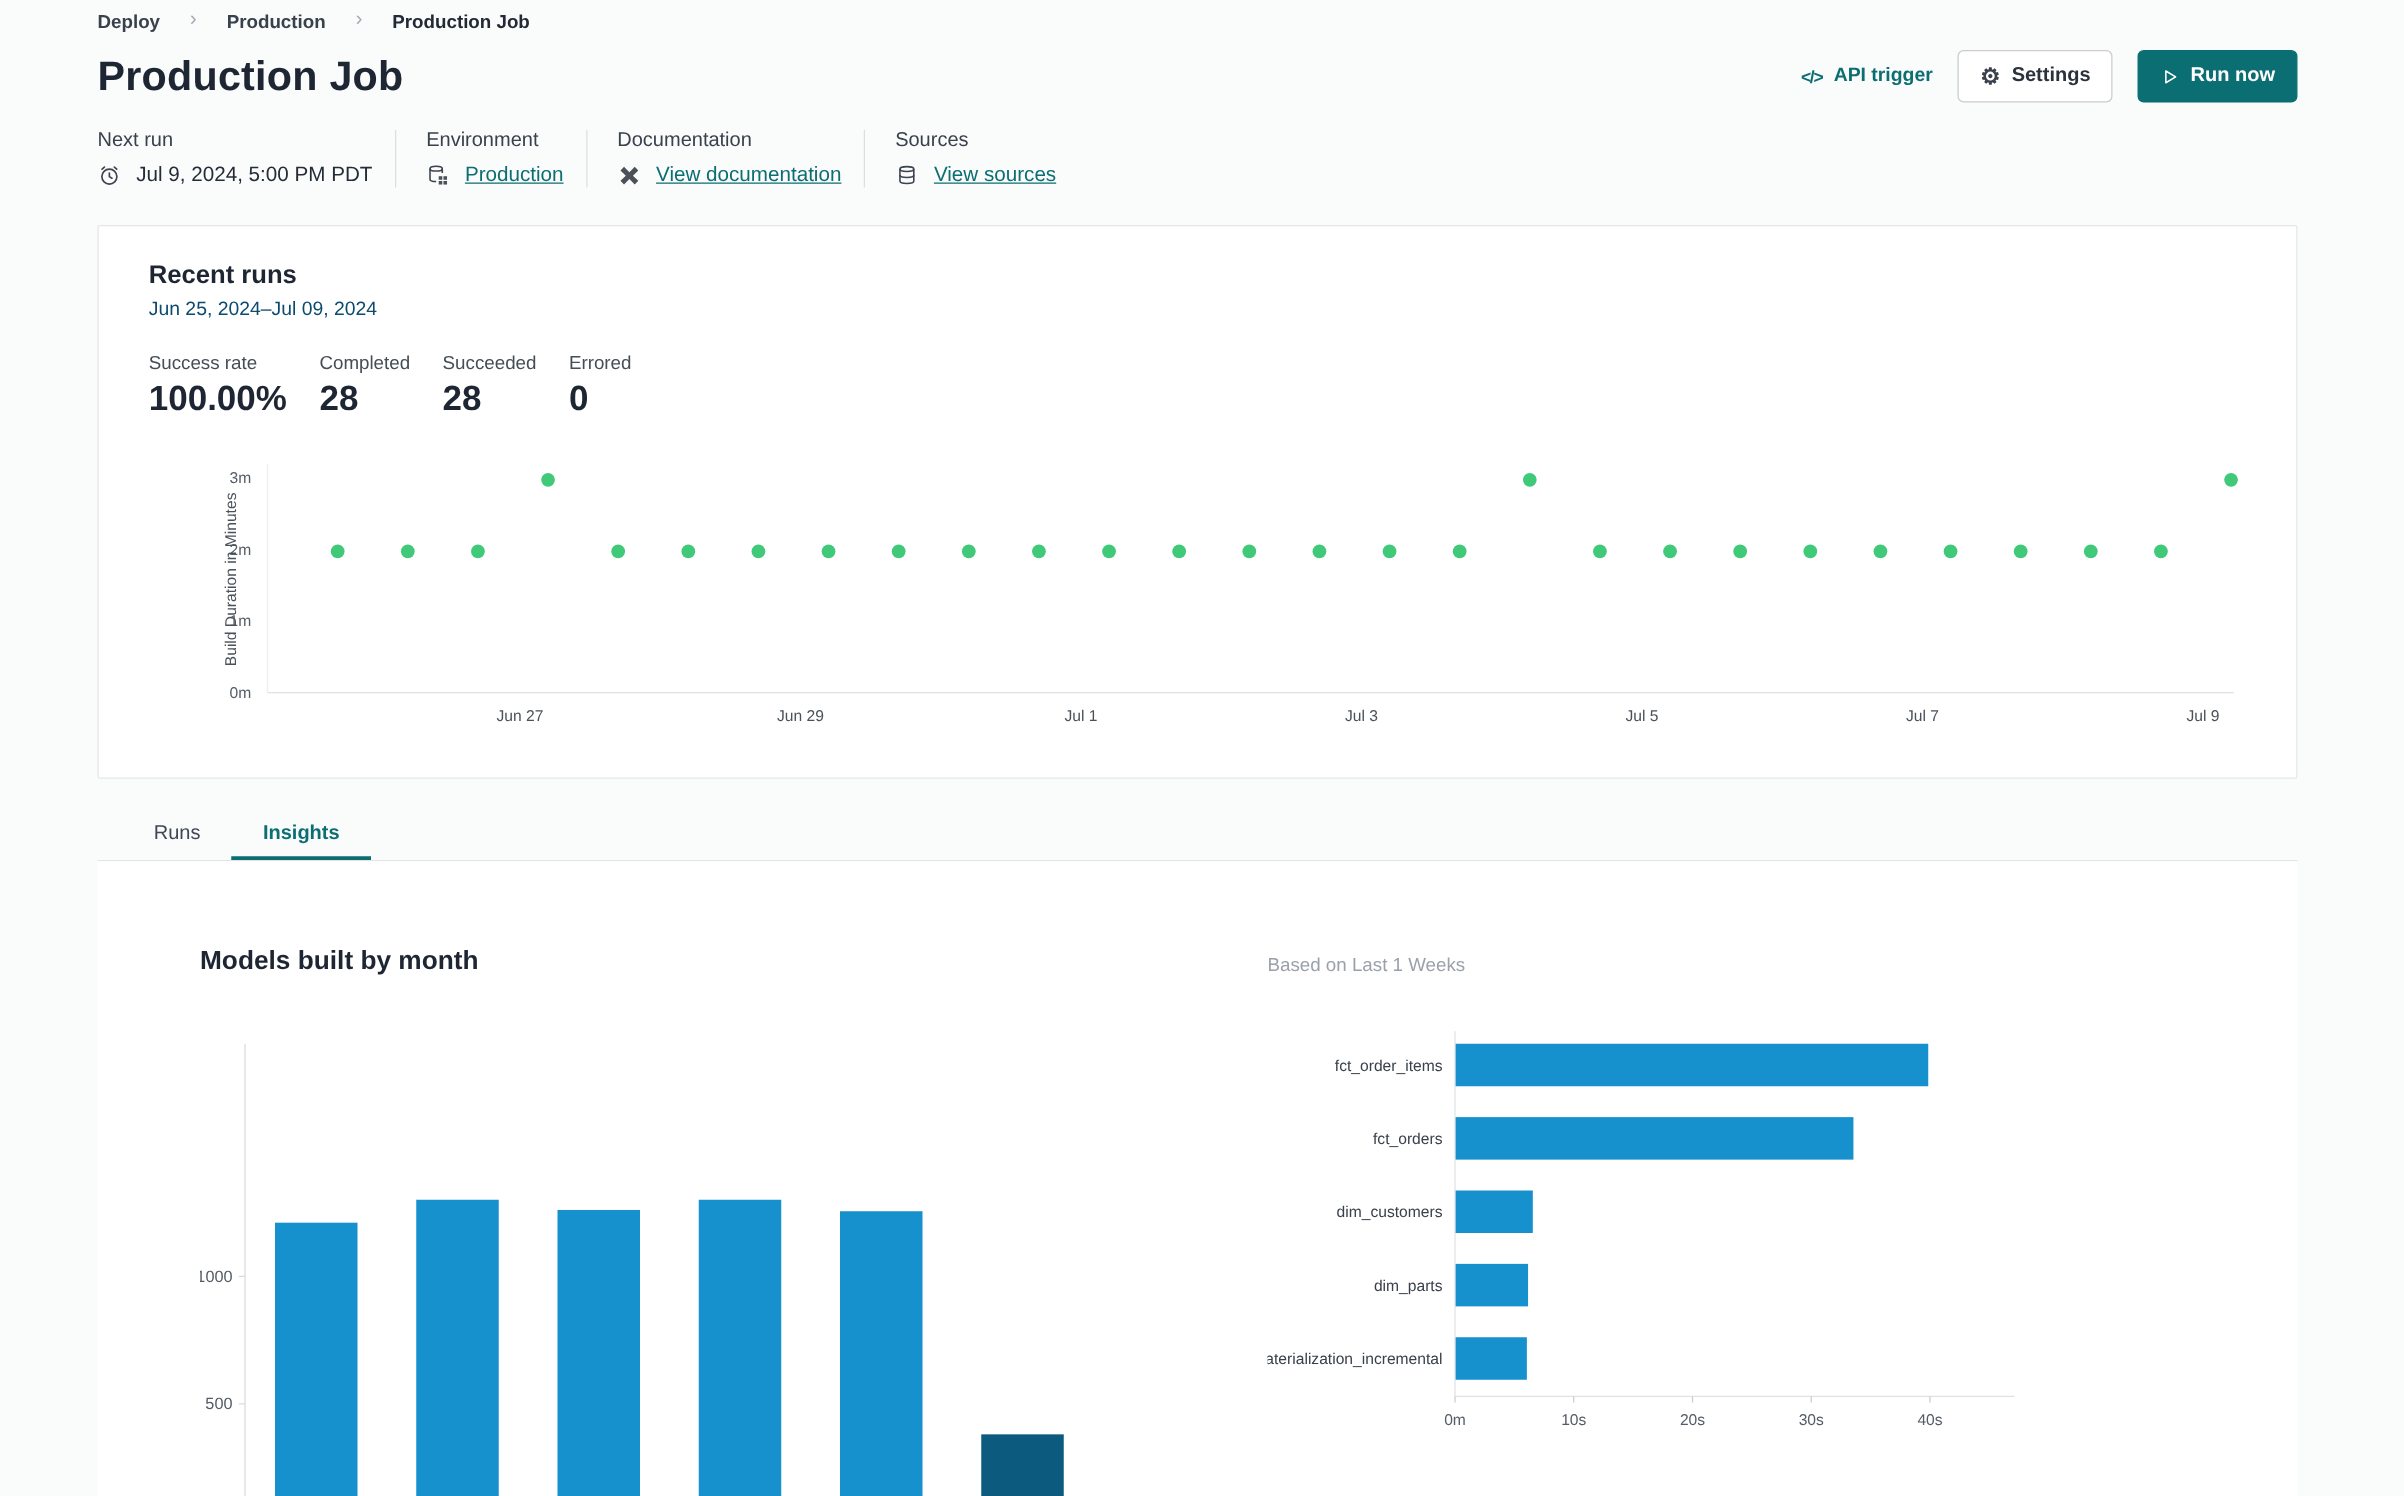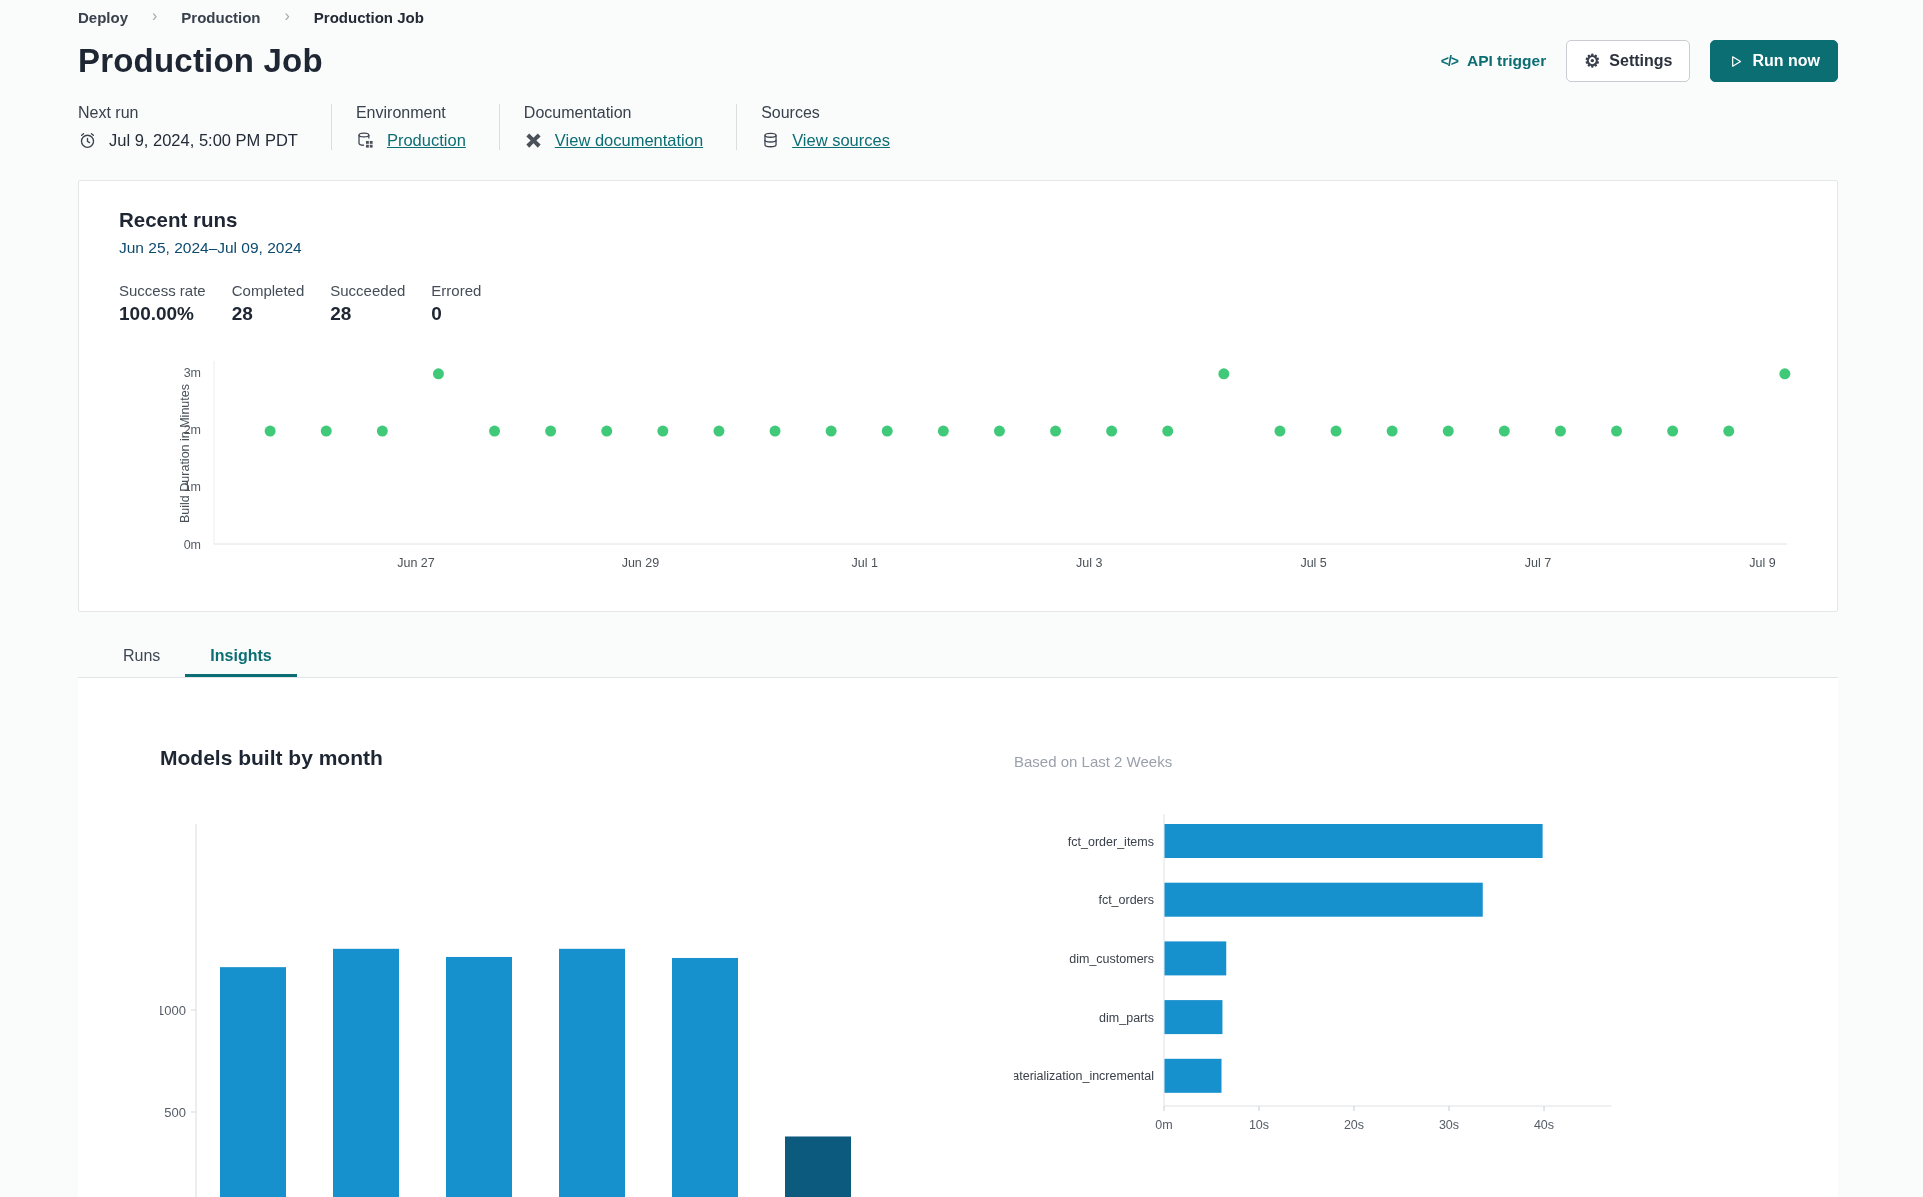--- a/index.html
+++ b/index.html
@@ -25,36 +25,36 @@
   .api-trigger { display:flex; align-items:center; gap:9px; color:#0b6e73; font-size:15.5px; font-weight:600; cursor:pointer; }
   .code-glyph { font-weight:700; font-size:14px; letter-spacing:-1px; }
   .btn { display:flex; align-items:center; gap:9px; height:42px; padding:0 17px;
          border-radius:5px; font-size:16px; font-weight:600; cursor:pointer;
          border:1px solid #c9ccd1; background:#fff; color:#2b323d; }
   .btn-primary { background:#0b6e73; border-color:#0b6e73; color:#fff; }
   .gear-glyph { font-size:18px; line-height:1; color:#3b424d; }
 
   
   .meta-row { display:flex; margin-top:22px; }
-  .meta-sec { padding-right:33px; margin-right:24px; border-right:1px solid #dcdfe2; }
+  .meta-sec { padding-right:18px; margin-right:24px; border-right:1px solid #dcdfe2; }
   .meta-sec:last-child { border-right:none; }
   .meta-label { font-size:16px; color:#39414d; }
   .meta-value { margin-top:9px; display:flex; align-items:center; gap:12px;
                 font-size:16.5px; color:#242c38; }
   .meta-link { color:#0b6e73; text-decoration:underline; cursor:pointer; }
   .mi { flex:0 0 auto; display:flex; }
 
   
   .card { margin-top:30px; background:#fff; border:1px solid #e4e6e9; border-radius:2px;
           padding:27px 40px 16px 40px; }
   .card-title { font-size:20.5px; font-weight:700; color:#1e2633; }
   .card-range { margin-top:7px; font-size:15.5px; color:#0c4a6e; }
   .stats { display:flex; gap:26px; margin-top:25px; }
   .stat-label { font-size:15px; color:#454d57; }
-  .stat-value { margin-top:4px; font-size:19px; font-weight:700; color:#1e2633; }
+  .stat-value { margin-top:4px; font-size:28px; font-weight:700; color:#1e2633; }
   .scatter-wrap { margin-top:26px; }
 
   
   .tabbar { margin-top:26px; border-bottom:1px solid #e2e5e8; display:flex; padding-left:20px; }
   .tab { padding:9px 25px 12px 25px; font-size:16px; color:#3f4754; cursor:pointer; }
   .tab.active { color:#0b6e73; font-weight:700; box-shadow:inset 0 -3px 0 #0b6e73; }
 
   
   .panel { background:#fff; min-height:520px; display:flex; align-items:flex-start; padding-top:68px; }
   .chart-block-left  { margin-left:82px; width:762px; }
@@ -252,21 +252,21 @@
             <rect x="399" y="132.8" width="66" height="265.2" fill="#1791ce"></rect>
             <text x="432" y="424" font-size="13.5" fill="#3a414b" text-anchor="middle">May</text>
             <rect x="512" y="141.98000000000002" width="66" height="256.02" fill="#1791ce"></rect>
             <text x="545" y="424" font-size="13.5" fill="#3a414b" text-anchor="middle">Jun</text>
             <rect x="625" y="320.48" width="66" height="77.51999999999998" fill="#0c5a7d"></rect>
             <text x="658" y="424" font-size="13.5" fill="#3a414b" text-anchor="middle">Current</text>
           </svg>
         </div>
     </div>
     <div class="chart-block-right">
-      <div class="chart-sub">Based on Last 2 Weeks</div>
+      <div class="chart-sub">Based on Last 1 Weeks</div>
       <div id="hbar-chart">
           <svg width="640" height="340" viewBox="0 0 640 340">
             <line x1="150" y1="8" x2="150" y2="300" stroke="#dfe2e5" stroke-width="1"></line>
             <line x1="150" y1="300" x2="597.5" y2="300" stroke="#dfe2e5" stroke-width="1"></line>
             <rect x="150.5" y="18" width="378.09999999999997" height="34" fill="#1791ce"></rect>
             <text x="140" y="39.5" font-size="12.5" fill="#3a414b" text-anchor="end">fct_order_items</text>
             <rect x="150.5" y="76.7" width="318.25" height="34" fill="#1791ce"></rect>
             <text x="140" y="98.2" font-size="12.5" fill="#3a414b" text-anchor="end">fct_orders</text>
             <rect x="150.5" y="135.4" width="61.75" height="34" fill="#1791ce"></rect>
             <text x="140" y="156.9" font-size="12.5" fill="#3a414b" text-anchor="end">dim_customers</text>

